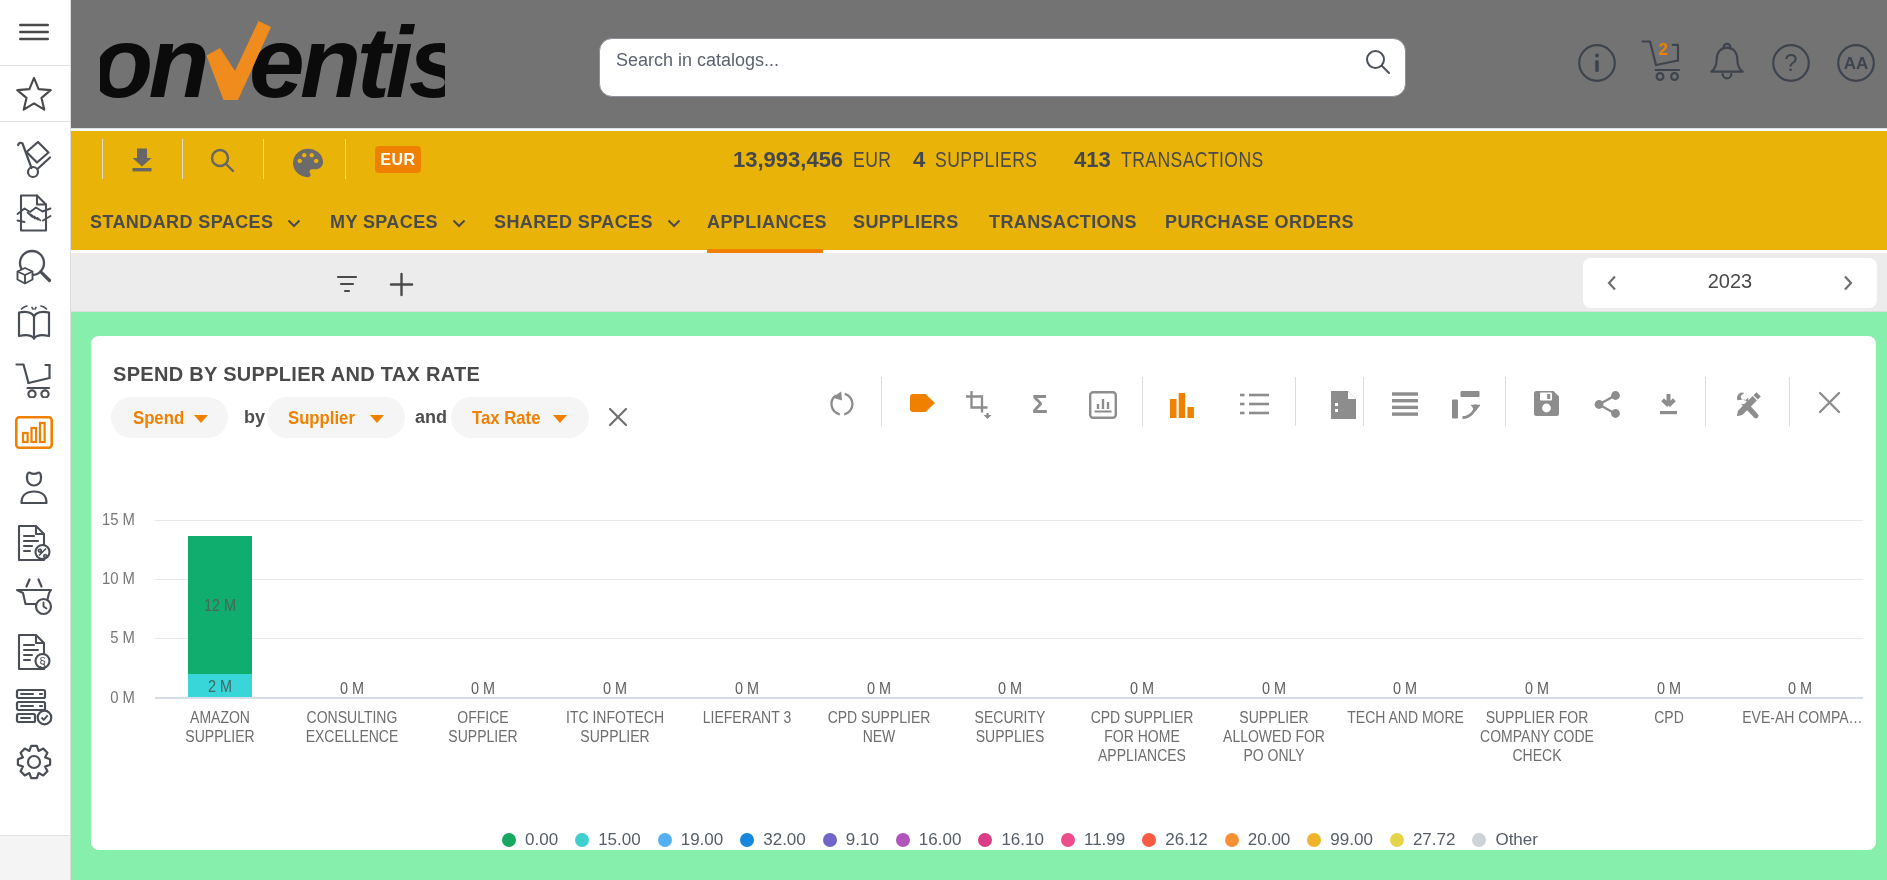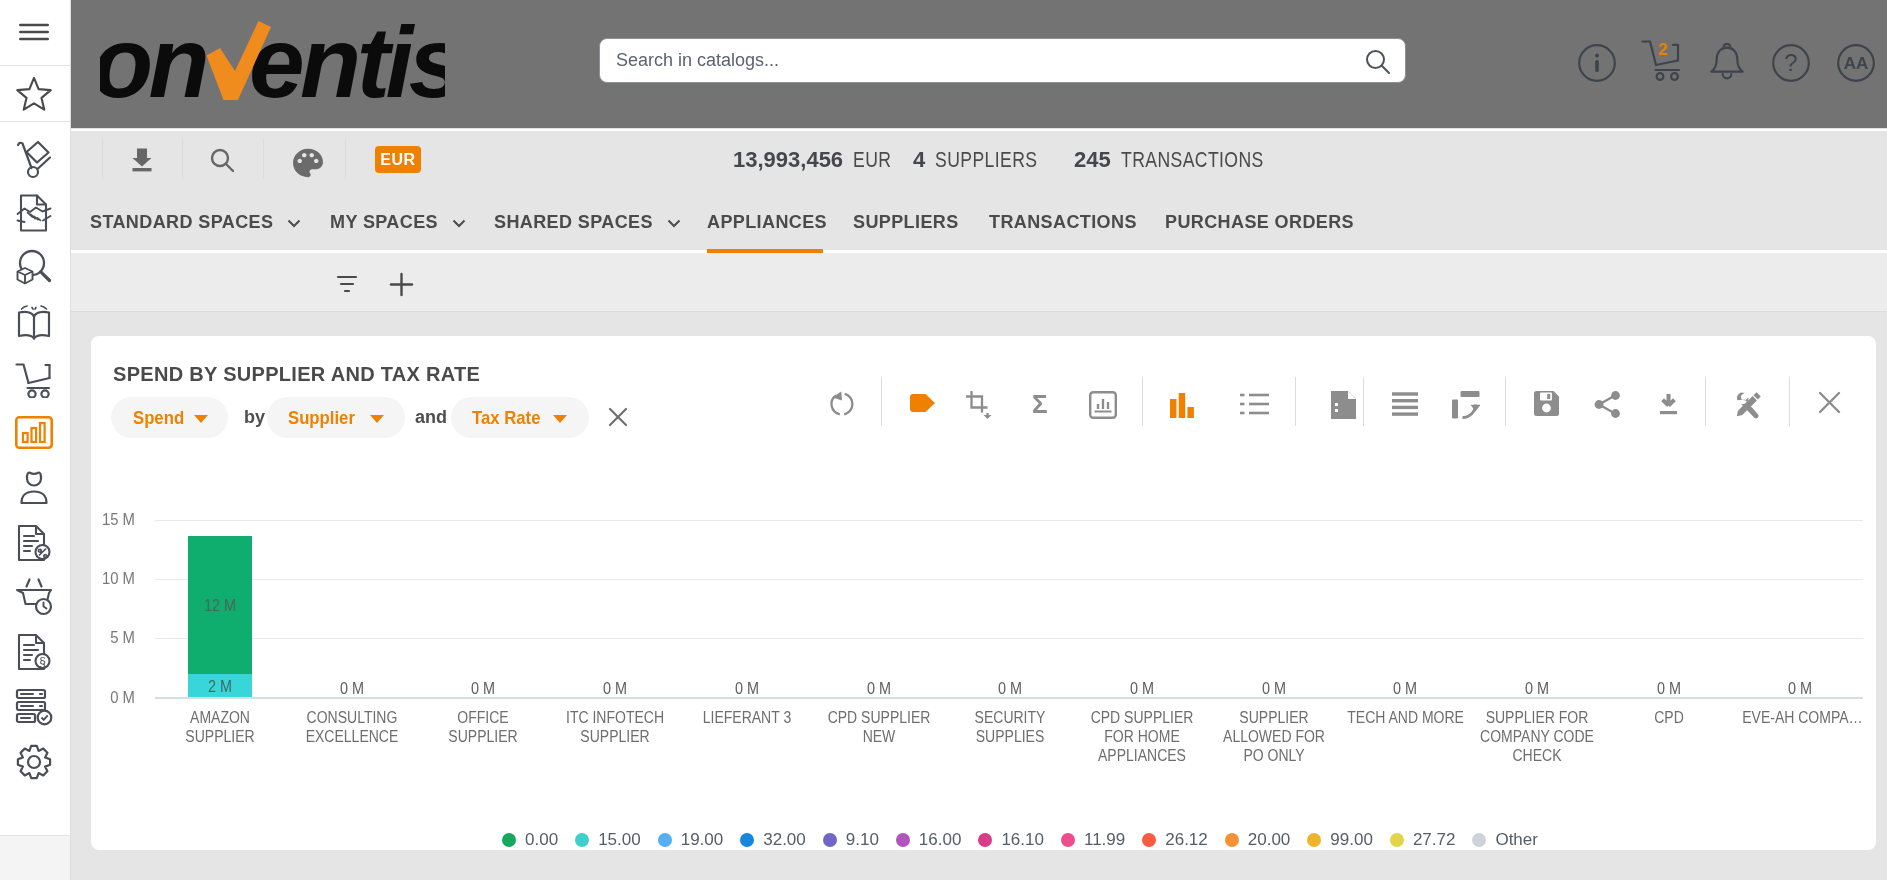--- a/index.html
+++ b/index.html
@@ -8,27 +8,27 @@
   body { position:relative; }
   
   #sidebar { position:absolute; left:0; top:0; width:71px; height:880px;
     background:#fff; border-right:1px solid #ddd; z-index:5; }
   #sidebar .sep { position:absolute; left:0; width:71px; height:1px; background:#e3e3e3; }
   .sicon { position:absolute; left:34px; transform:translateX(-50%); }
   
   #hdr { position:absolute; left:71px; top:0; right:0; height:129px; background:#737373;
     border-bottom:1px solid #e2e2e2; }
   #logo { position:absolute; left:29px; top:10px; }
-  #search { position:absolute; left:528px; top:38px; width:807px; height:45px;
-    border:1px solid #8d9199; border-radius:8px; background:#fff; }
+  #search { position:absolute; left:528px; top:38px; width:807px; height:59px;
+    border:1px solid #8d9199; border-radius:13px; background:#fff; }
   #search .ph { position:absolute; left:16px; top:11px; font-size:18px; color:#5c6370; }
   #search svg { position:absolute; right:13px; top:9px; }
   .hic { position:absolute; top:0; }
   
-  #trow { position:absolute; left:71px; top:131px; right:0; height:119px; background:#e5e5e5; }
+  #trow { position:absolute; left:71px; top:131px; right:0; height:119px; background:#eab308; }
   #trow .vsep { position:absolute; top:8px; height:40px; width:1px; background:#dcdcdc; }
   #eur { position:absolute; left:304px; top:15px; width:46px; height:27px; background:#f08100;
      border-radius:4px; color:#fff; font-weight:bold; font-size:16px; text-align:center; line-height:27px; letter-spacing:0.5px;}
   .stat { position:absolute; top:16px; font-size:22px; color:#4a4a4a; white-space:nowrap; letter-spacing:0.2px;}
   .stat b { color:#44474c; letter-spacing:0px;}
   .stat .lbl { display:inline-block; transform:scaleX(0.8); transform-origin:0 50%; letter-spacing:0.5px; }
   
   #tabs { position:absolute; left:71px; top:131px; right:0; height:119px; }
   .tab { position:absolute; top:81px; font-size:18px; font-weight:bold; color:#4b4b4b;
     letter-spacing:0.4px; white-space:nowrap; }
@@ -37,21 +37,21 @@
   
   #frow { position:absolute; left:71px; top:253px; right:0; height:59px; background:#ececec;
     border-bottom:1px solid #dcdcdc; }
   #mgrp { position:absolute; left:21px; top:5px; width:220px; height:47px; background:#fff;
     border-radius:8px; font-size:20px; color:#303030; line-height:48px; padding-left:15px; letter-spacing:0.2px; }
   #mgrp svg { position:absolute; right:16px; top:20px; }
   #ynav { position:absolute; right:10px; top:5px; width:294px; height:50px; background:#fff;
     border-radius:8px; }
   #ynav .yr { position:absolute; left:0; right:0; top:12px; text-align:center; font-size:20px; color:#4a4a4a; }
   
-  #main { position:absolute; left:71px; top:312px; right:0; height:568px; background:#e5e5e5; }
+  #main { position:absolute; left:71px; top:312px; right:0; height:568px; background:#86efac; }
   #card { position:absolute; left:20px; top:24px; width:1785px; height:514px; background:#fff;
     border-radius:8px; }
   #ctitle { position:absolute; left:22px; top:27px; font-size:20px; font-weight:bold;
     color:#4a4a4a; letter-spacing:0.3px; }
   .pill { position:absolute; top:61px; height:41px; background:#f5f5f5; border-radius:21px;
     font-size:19px; font-weight:bold; color:#f08100; }
   .pill span { position:absolute; top:10px; display:inline-block; transform:scaleX(0.88); transform-origin:0 50%; }
   .pill .tri { position:absolute; top:18px; width:0; height:0;
     border-left:7px solid transparent; border-right:7px solid transparent; border-top:8px solid #f08100; }
   .mid { position:absolute; top:71px; font-size:18px; font-weight:bold; color:#4e4e4e; }
@@ -254,21 +254,21 @@
   <svg class="abs" style="left:138px;top:16px" width="27" height="27" viewBox="0 0 27 27">
       <circle cx="11" cy="11" r="8" fill="none" stroke="#666" stroke-width="2.4"></circle>
       <line x1="17" y1="17" x2="24" y2="24" stroke="#666" stroke-width="2.4" stroke-linecap="round"></line>
     </svg>
   <svg class="abs" style="left:219px;top:15px" width="36" height="34" viewBox="0 0 24 24" preserveAspectRatio="none">
       <path fill="#6b6b6b" d="M12 2C6.5 2 2 6.5 2 12s4.5 10 10 10c.9 0 1.8-.7 1.8-1.7 0-.4-.2-.8-.4-1.1-.3-.3-.4-.7-.4-1.1 0-.9.7-1.7 1.7-1.7H17c2.8 0 5-2.2 5-5C22 6 17.5 2 12 2zm-5.5 10c-.8 0-1.5-.7-1.5-1.5S5.7 9 6.5 9 8 9.7 8 10.5 7.3 12 6.5 12zm3-4C8.7 8 8 7.3 8 6.5S8.7 5 9.5 5s1.5.7 1.5 1.5S10.3 8 9.5 8zm5 0c-.8 0-1.5-.7-1.5-1.5S13.7 5 14.5 5s1.5.7 1.5 1.5S15.3 8 14.5 8zm3 4c-.8 0-1.5-.7-1.5-1.5S16.7 9 17.5 9s1.5.7 1.5 1.5-.7 1.5-1.5 1.5z"></path>
     </svg>
   <div id="eur">EUR</div>
   <div class="stat" style="left:662px"><b>13,993,456</b><span class="lbl" style="margin-left:10px">EUR</span></div>
   <div class="stat" style="left:842px"><b>4</b><span class="lbl" style="margin-left:10px">SUPPLIERS</span></div>
-  <div class="stat" style="left:1003px"><b>245</b><span class="lbl" style="margin-left:10px">TRANSACTIONS</span></div>
+  <div class="stat" style="left:1003px"><b>413</b><span class="lbl" style="margin-left:10px">TRANSACTIONS</span></div>
 </div>
 
 <div id="tabs">
   <div class="tab" style="left:19px">STANDARD SPACES<span class="ch"><svg width="14" height="9" viewBox="0 0 14 9">
           <path d="M1.5 1.5 L7 7 L12.5 1.5" fill="none" stroke="#4b4b4b" stroke-width="2"></path>
         </svg></span></div>
   <div class="tab" style="left:259px">MY SPACES<span class="ch"><svg width="14" height="9" viewBox="0 0 14 9">
           <path d="M1.5 1.5 L7 7 L12.5 1.5" fill="none" stroke="#4b4b4b" stroke-width="2"></path>
         </svg></span></div>
   <div class="tab" style="left:423px">SHARED SPACES<span class="ch"><svg width="14" height="9" viewBox="0 0 14 9">
@@ -288,20 +288,29 @@
         <line x1="5" y1="10" x2="17" y2="10"></line>
         <line x1="9" y1="17" x2="13" y2="17"></line>
     </g>
   </svg>
   <svg class="abs" style="left:318px;top:19px" width="25" height="25" viewBox="0 0 25 25">
     <g stroke="#4a4a4a" stroke-width="2.4" stroke-linecap="round">
         <line x1="12.5" y1="2" x2="12.5" y2="23"></line>
         <line x1="2" y1="12.5" x2="23" y2="12.5"></line>
       </g>
   </svg>
+  <div id="ynav">
+    <div class="yr">2023</div>
+    <svg class="abs" style="left:24px;top:17px" width="10" height="16" viewBox="0 0 10 16">
+        <path d="M8 1.5 L2 8 L8 14.5" fill="none" stroke="#6e6e6e" stroke-width="2.2"></path>
+      </svg>
+    <svg class="abs" style="right:24px;top:17px" width="10" height="16" viewBox="0 0 10 16">
+        <path d="M2 1.5 L8 8 L2 14.5" fill="none" stroke="#6e6e6e" stroke-width="2.2"></path>
+      </svg>
+  </div>
 </div>
 
 <div id="main">
  <div id="card">
   <div id="ctitle">SPEND BY SUPPLIER AND TAX RATE</div>
   <div class="pill" style="left:20px;width:117px">
         <span style="left:22px">Spend</span>
         <div class="tri" style="left:83px"></div>
       </div>
   <div class="mid" style="left:153px">by</div>

